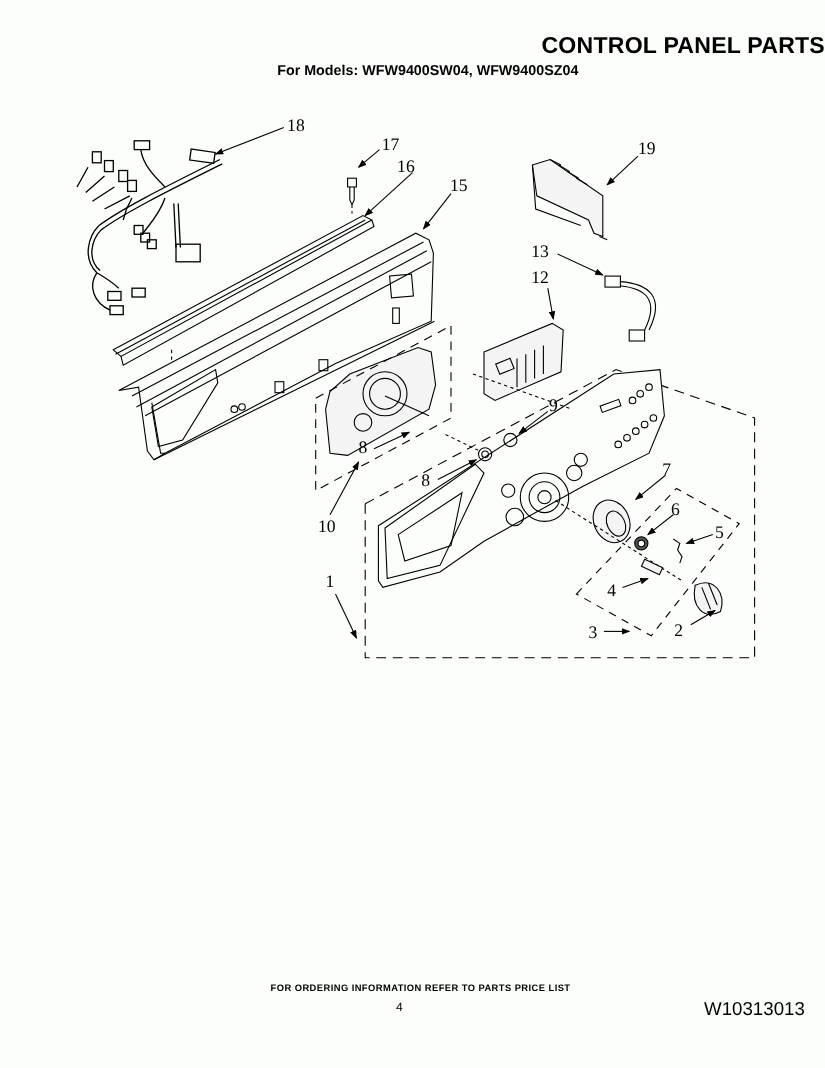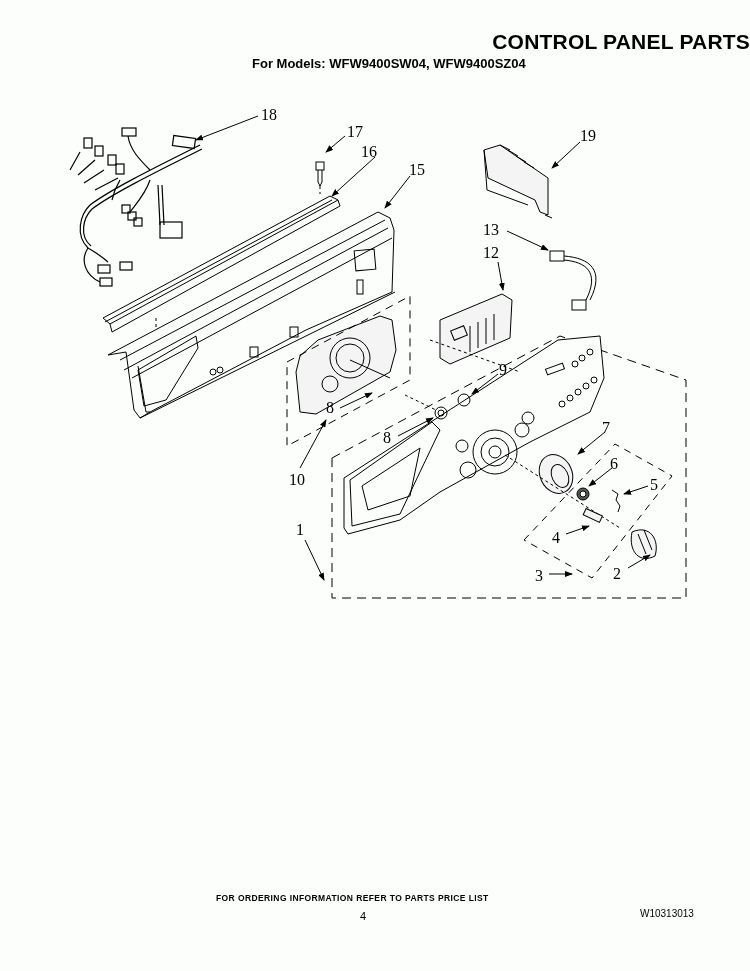--- a/index.html
+++ b/index.html
@@ -15,24 +15,24 @@
   .subtitle {
     position: absolute; left: 252px; top: 56px; font-weight: bold; font-size: 13px; line-height: 15px;
   }
   .subtitle .colors { padding-left: 70px; }
   .subtitle .colors span + span { margin-left: 14px; }
   .diagram { position: absolute; left: 0; top: 0; width: 750px; height: 971px; }
   .callout {
     position: absolute; font-size: 16px; font-weight: normal; line-height: 16px; font-family: Liberation Serif, serif;
   }
   .footer-note {
-    position: absolute; left: 216px; top: 893px; font-size: 8.5px; font-weight: bold; letter-spacing: 0.4px;
+    position: absolute; left: 246px; top: 893px; font-size: 8.5px; font-weight: bold; letter-spacing: 0.4px;
   }
   .page-num { position: absolute; left: 360px; top: 910px; font-size: 11px; }
-  .doc-num { position: absolute; left: 640px; top: 908px; font-size: 10px; }
+  .doc-num { position: absolute; left: 640px; top: 908px; font-size: 17px; }
 </style>
 </head>
 <body>
 
 <div class="title">CONTROL PANEL PARTS</div>
 <div class="subtitle">
   <div>For Models: WFW9400SW04, WFW9400SZ04</div>
 </div>
 
 <svg class="diagram" viewBox="0 0 750 971" xmlns="http://www.w3.org/2000/svg">

